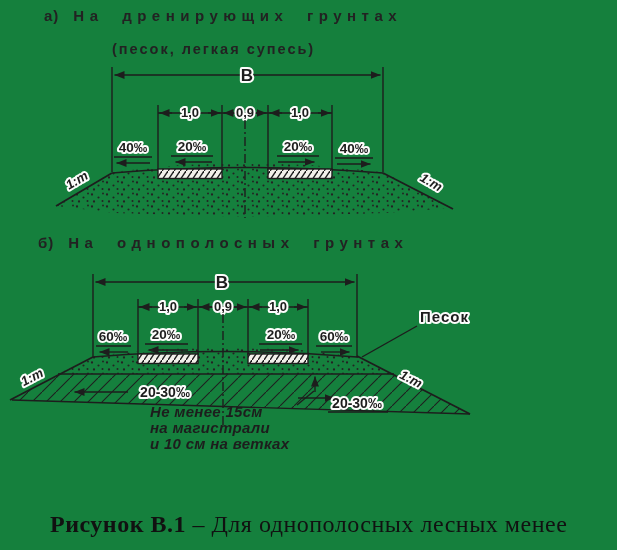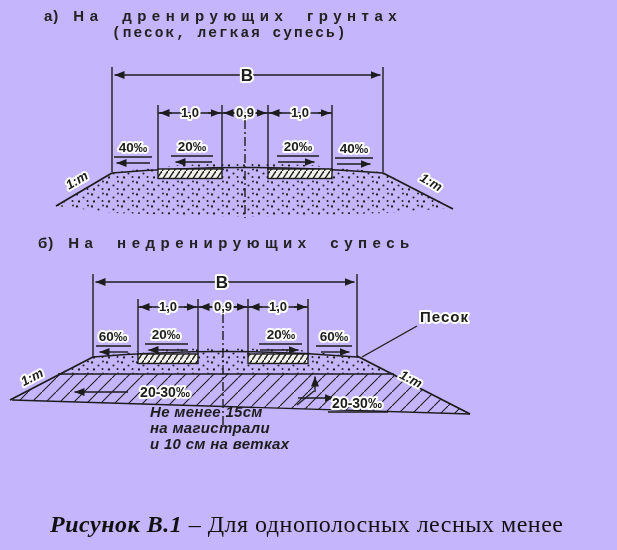--- a/index.html
+++ b/index.html
@@ -1,38 +1,38 @@
 <!DOCTYPE html>
 <html><head>
 <meta charset="utf-8">
 <style>
   html,body{margin:0;padding:0;}
   body{background:#e8e8e8;font-family:"Liberation Sans",sans-serif;}
   .page{
-    position:relative;width:617px;height:550px;background:#c4b5fd;
+    position:relative;width:617px;height:550px;background:#15803d;
     overflow:hidden;color:#1d1d1d;margin:0 auto;
   }
   .heading{
     position:absolute;white-space:nowrap;
     font-family:"Liberation Sans",sans-serif;
     font-weight:600;font-size:15px;color:#222;
   }
   .heading .hlabel{letter-spacing:1px;margin-right:14px;}
   .heading .htitle{letter-spacing:5.5px;word-spacing:9px;}
   .subheading{
     position:absolute;white-space:nowrap;
-    font-family:Liberation Mono, monospace;
-    font-weight:600;font-size:14.5px;letter-spacing:2px;color:#222;
+    font-family:Liberation Sans, sans-serif;
+    font-weight:600;font-size:14.5px;letter-spacing:2px;color:#222;margin-top:16px;
   }
   .caption{
     position:absolute;top:511px;left:50px;white-space:nowrap;
     font-family:"Liberation Serif",serif;font-size:24px;color:#111;
     letter-spacing:0.5px;
   }
-  .caption .fig{font-weight:bold;font-style:italic;}
+  .caption .fig{font-weight:bold;}
   svg{position:absolute;top:0;left:0;}
   svg text{
     font-family:"Liberation Sans",sans-serif;
     fill:#1d1d1d;
     paint-order:stroke;stroke:#fdfdfc;stroke-width:4px;stroke-linejoin:round;
   }
   text.dim{font-size:13px;font-weight:bold;}
   text.big{font-size:17px;font-weight:600;}
   text.slope{font-size:13.5px;font-weight:bold;}
   text.ratio{font-size:13px;font-weight:bold;font-style:italic;}
@@ -44,21 +44,21 @@
 <body>
 
 <div class="page">
 
   <div class="heading" style="top:7px;left:44px">
     <span class="hlabel">а)</span><span class="htitle">На дренирующих грунтах</span>
   </div>
   <div class="subheading" style="top:25px;left:112px">(песок, легкая супесь)</div>
 
   <div class="heading" style="top:234px;left:38px">
-    <span class="hlabel">б)</span><span class="htitle">На недренирующих супесь</span>
+    <span class="hlabel">б)</span><span class="htitle">На однополосных грунтах</span>
   </div>
 
   <svg width="617" height="550" viewBox="0 0 617 550">
     <defs>
       <marker id="arr" markerUnits="userSpaceOnUse" markerWidth="11" markerHeight="9" refX="10" refY="4.5" orient="auto">
         <path d="M0,0.5 L10,4.5 L0,8.5 z" fill="#1d1d1d"></path>
       </marker>
       <pattern id="dots" width="15" height="12" patternUnits="userSpaceOnUse">
         <circle cx="2" cy="2.5" r="1.15" fill="#222"></circle>
         <circle cx="8.5" cy="5.5" r="1.05" fill="#222"></circle>

